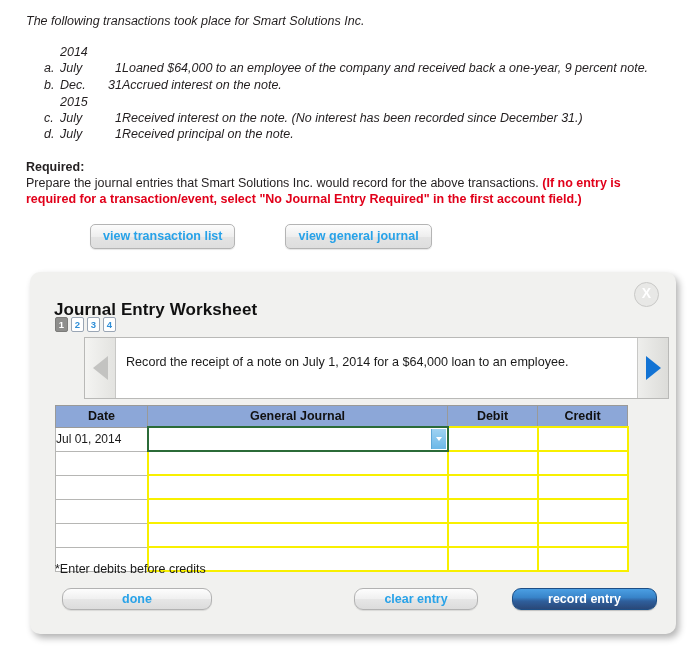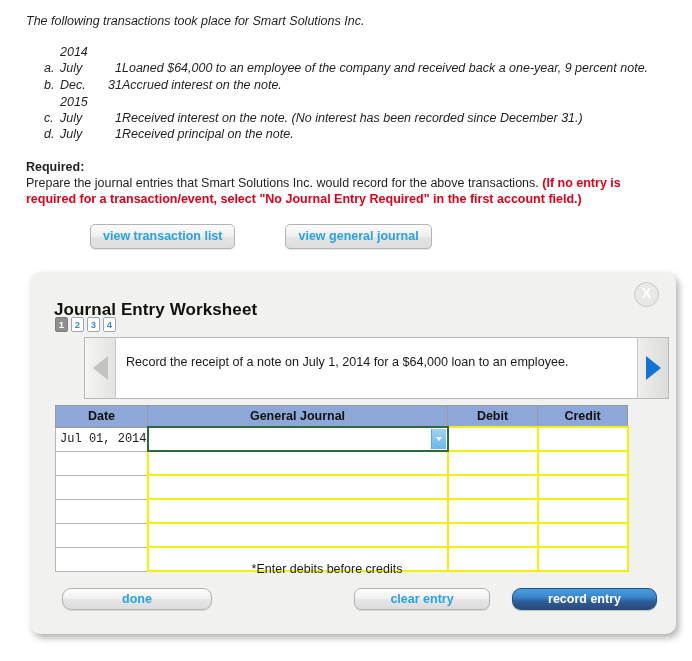--- a/index.html
+++ b/index.html
@@ -211,24 +211,23 @@
     color: #111;
     height: 20px;
     padding: 0;
   }
   table.jtable td {
     border: 1px solid #b6b6b4;
     height: 22px;
     padding: 0;
     background: #ffffff;
     font-size: 12px;
-    text-align: right;
+    text-align: left;
     color: #1a1a1a;
     vertical-align: middle;
-    font-family: Liberation Mono, monospace;
   }
   .col-date   { width: 92px; }
   .col-gj     { width: 300px; }
   .col-debit  { width: 90px; }
   .col-credit { width: 90px; }
 
   td.field {
     border: 2px solid #f8f000 !important;
     background: #ffffff;
     position: relative;
@@ -255,21 +254,21 @@
     border-left: 3.5px solid transparent;
     border-right: 3.5px solid transparent;
     border-top: 4px solid #ffffff;
   }
 
   .note-debits {
     position: absolute;
     left: 25px;
     top: 290px;
     width: 544px;
-    text-align: center;
+    text-align: left;
     font-size: 12.5px;
     color: #1a1a1a;
   }
 
   
   .panel-footer {
     position: absolute;
     left: 0;
     right: 0;
     bottom: 24px;
@@ -284,21 +283,21 @@
     font-weight: bold;
     font-size: 12.5px;
     height: 22px;
     line-height: 19px;
     text-align: center;
     cursor: pointer;
     box-shadow: 0 1px 1px rgba(0,0,0,.10);
     box-sizing: border-box;
   }
   .btn-done  { left: 32px;  width: 150px; }
-  .btn-clear { left: 324px; width: 136px; border-radius: 7px; }
+  .btn-clear { left: 324px; width: 124px; }
   .btn-record {
     position: absolute;
     left: 482px;
     width: 145px;
     height: 22px;
     border-radius: 9px;
     border: 1px solid #1d4f86;
     background: linear-gradient(to bottom, #4b9fe3 0%, #3884c9 42%, #2f5f9c 60%, #2a4878 100%);
     color: #ffffff;
     font-weight: bold;

